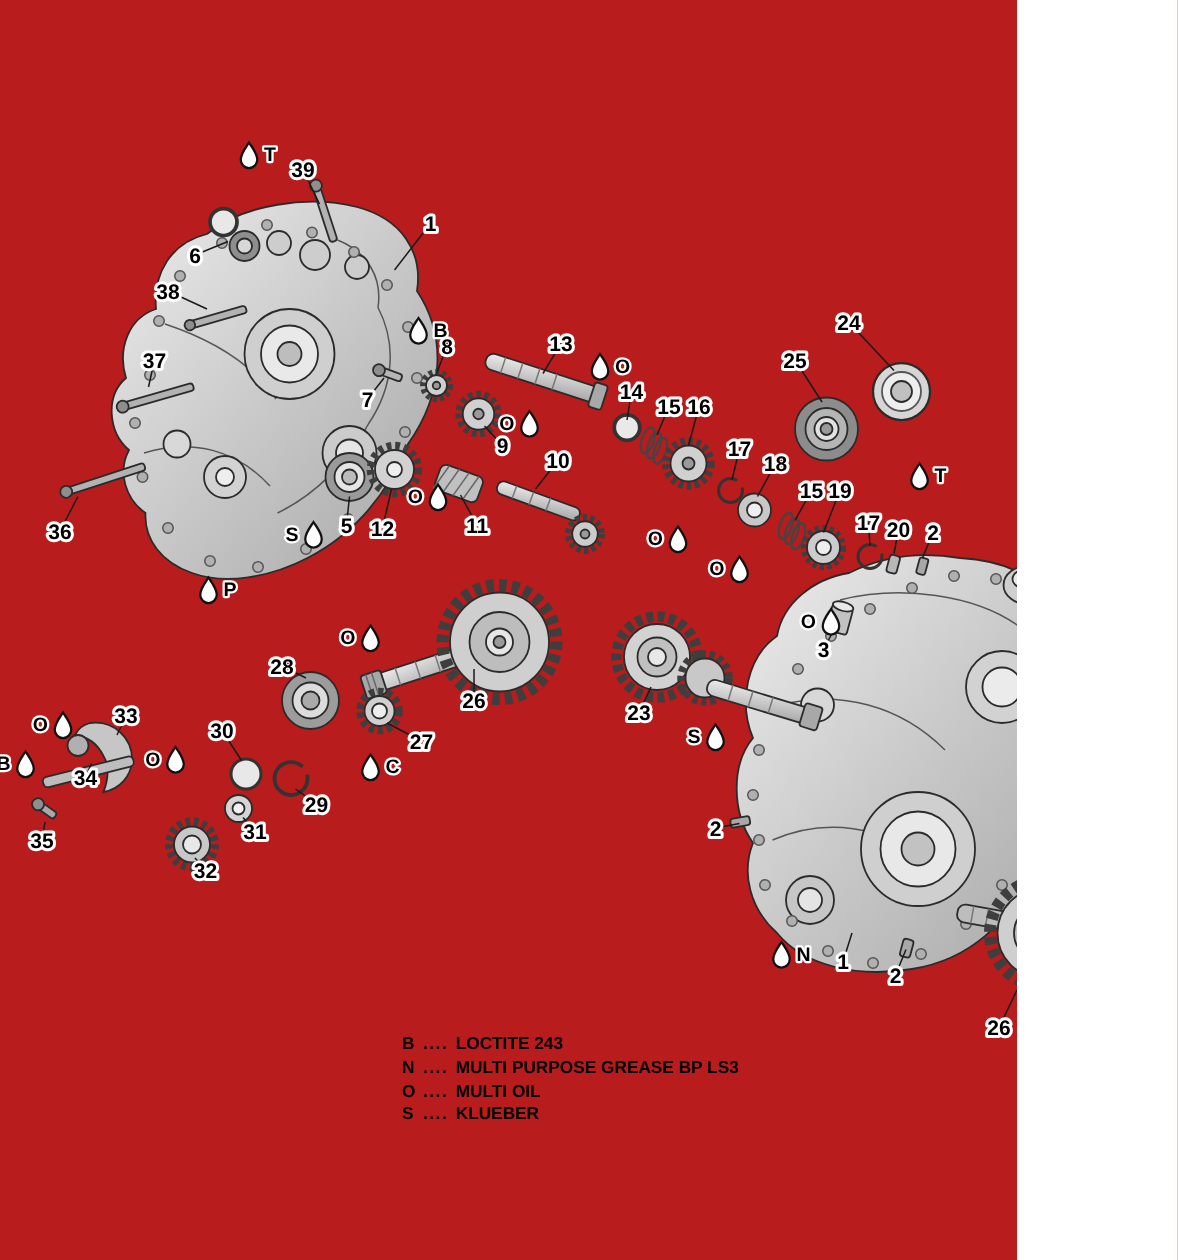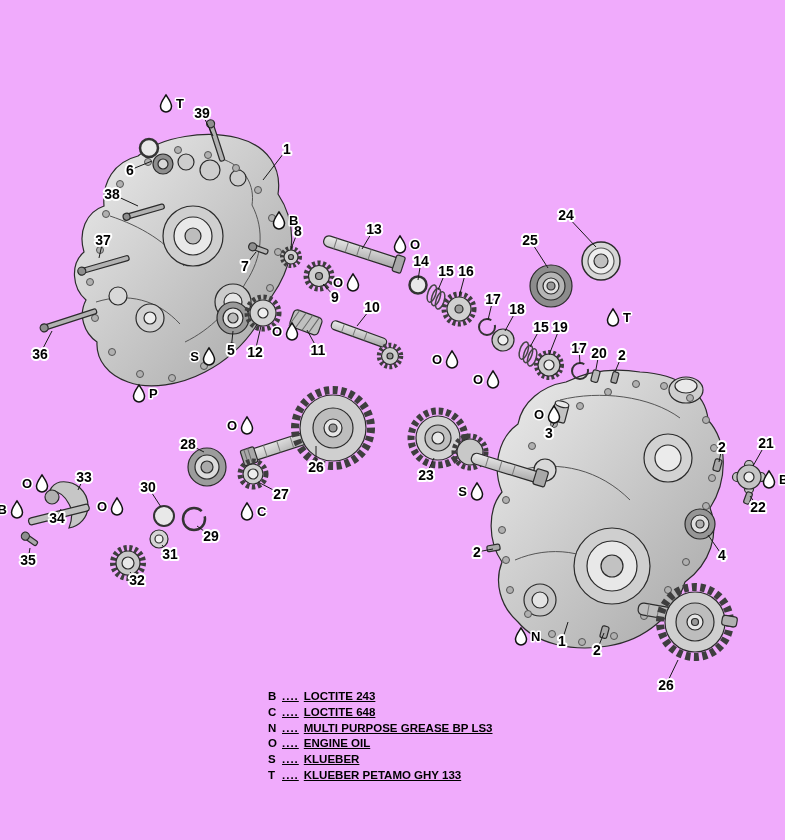--- a/index.html
+++ b/index.html
@@ -1,31 +1,31 @@
 <!DOCTYPE html>
 <html><head>
 <meta charset="utf-8">
 <style>
   html,body{margin:0;padding:0;background:#fff;}
-  .page{position:relative;width:785px;height:840px;background:#f0abfc;overflow:hidden;
+  .page{position:relative;width:678px;height:840px;background:#b91c1c;overflow:hidden;
         font-family:"Liberation Sans",sans-serif;}
   .page svg{position:absolute;left:0;top:0;}
   .o{stroke:#2b2b2b;stroke-width:1.2;}
   .thin{stroke:#555;stroke-width:1;fill:none;}
   .teeth{fill:none;stroke:#3e3e3e;}
   .leader{stroke:#1a1a1a;stroke-width:1;}
   .part-num{font:bold 14px "Liberation Sans",sans-serif;fill:#000;text-anchor:middle;
             paint-order:stroke;stroke:#fff;stroke-width:4px;stroke-linejoin:round;}
   .mark-letter{font:bold 13px "Liberation Sans",sans-serif;fill:#000;
             paint-order:stroke;stroke:#fff;stroke-width:3px;stroke-linejoin:round;}
   .mark-letter.end{text-anchor:end}
   .mark-letter.start{text-anchor:start}
   .drop{fill:#fff;stroke:#111;stroke-width:1.5;}
   .legend{position:absolute;left:268px;top:689px;}
-  .legend-row{font-weight:bold;font-size:11.5px;line-height:15.8px;color:#000;white-space:nowrap;text-decoration:underline;}
+  .legend-row{font-weight:bold;font-size:11.5px;line-height:15.8px;color:#000;white-space:nowrap;}
   .legend-code{display:inline-block;width:14px;}
   .legend-dots{margin-right:5px;letter-spacing:1px;}
 </style>
 </head>
 <body>
 
 <div class="page">
 <svg id="diagram-svg" width="785" height="840" viewBox="0 0 785 840">
   <defs>
     <linearGradient id="metal" x1="0" y1="0" x2="1" y2="1">
@@ -518,19 +518,17 @@
         </g>
         <g transform="translate(521,636)">
           <path d="M0,-8 C3,-3.5 5.5,-0.5 5.5,3.5 A5.5,5.5 0 1 1 -5.5,3.5 C-5.5,-0.5 -3,-3.5 0,-8 Z" class="drop"></path>
           <text x="10" y="0" dy="4.5" class="mark-letter start">N</text>
         </g>
       </g>
 </svg>
 
 <div class="legend" id="legend">
       <div class="legend-row"><span class="legend-code">B</span><span class="legend-dots">....</span><span class="legend-text">LOCTITE 243</span></div>
-      <div class="legend-row"><span class="legend-code">C</span><span class="legend-dots">....</span><span class="legend-text">LOCTITE 648</span></div>
       <div class="legend-row"><span class="legend-code">N</span><span class="legend-dots">....</span><span class="legend-text">MULTI PURPOSE GREASE BP LS3</span></div>
-      <div class="legend-row"><span class="legend-code">O</span><span class="legend-dots">....</span><span class="legend-text">ENGINE OIL</span></div>
+      <div class="legend-row"><span class="legend-code">O</span><span class="legend-dots">....</span><span class="legend-text">MULTI OIL</span></div>
       <div class="legend-row"><span class="legend-code">S</span><span class="legend-dots">....</span><span class="legend-text">KLUEBER</span></div>
-      <div class="legend-row"><span class="legend-code">T</span><span class="legend-dots">....</span><span class="legend-text">KLUEBER PETAMO GHY 133</span></div>
     </div>
 </div>
 
 </body></html>

